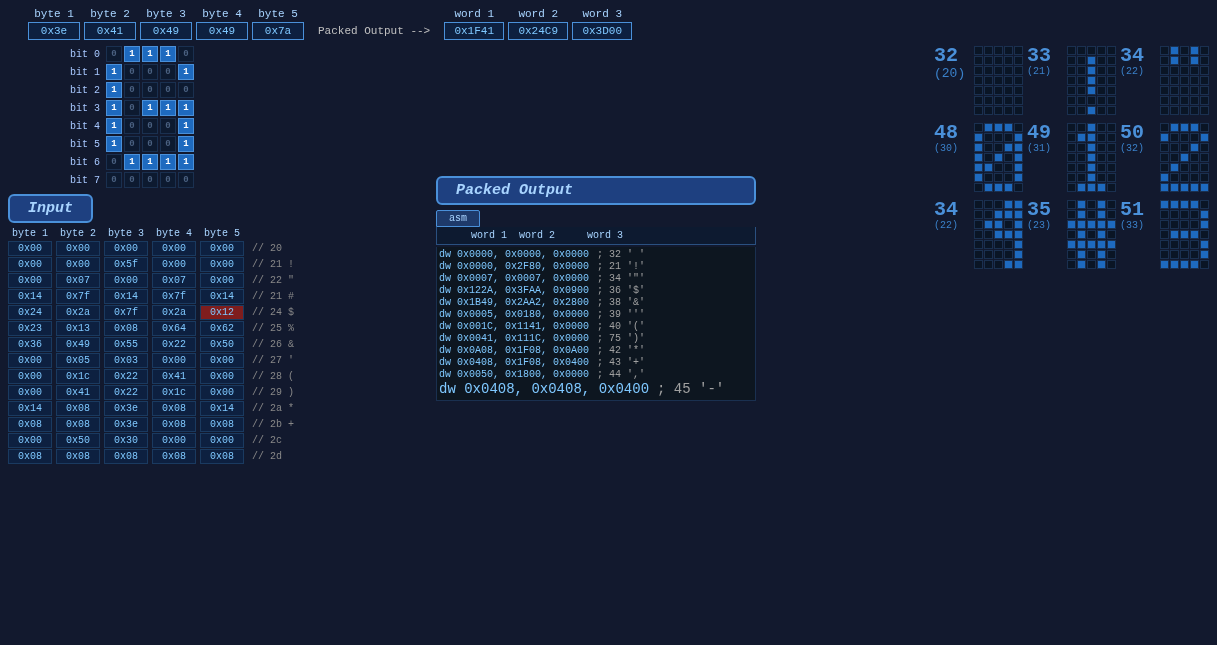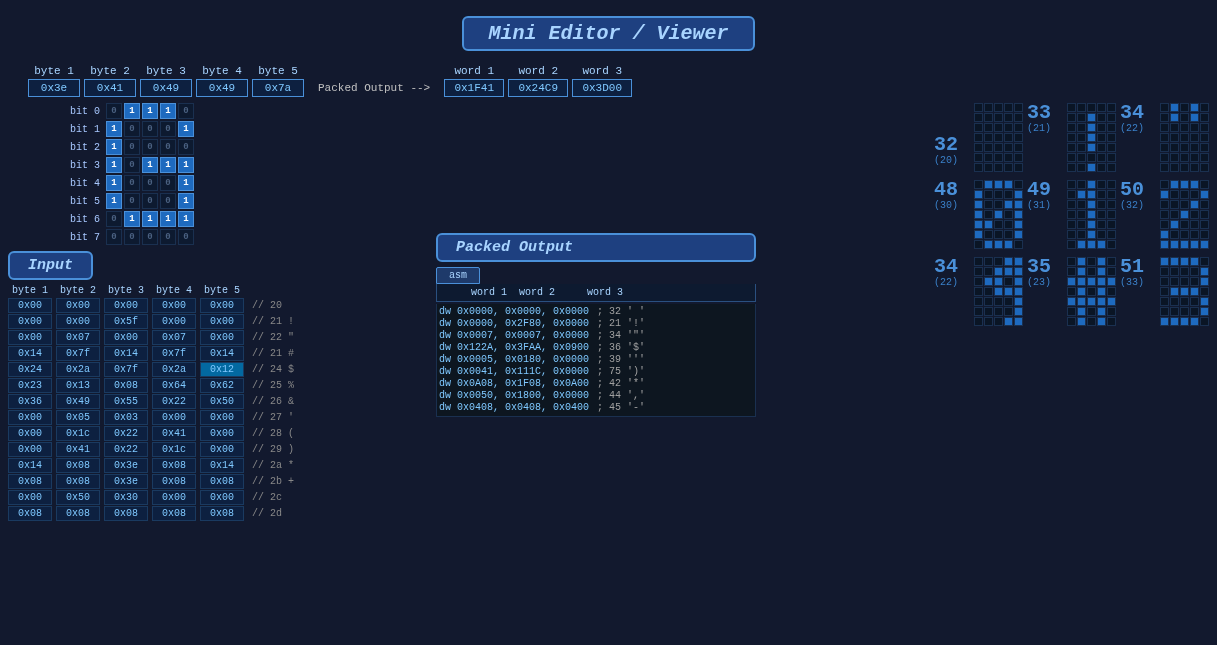--- a/index.html
+++ b/index.html
@@ -167,23 +167,20 @@
       display: flex;
       gap: 4px;
       margin-left: auto;
     }
   </style>
 </head>
 <body>
 
 <div class="app-wrapper">
 
-  <div class="top-bar">
-    <div class="header-title">Mini Editor / Viewer</div>
-  </div>
 
   <div class="input-row-section">
 
     <div style="display:flex;flex-direction:column;align-items:flex-start;">
       <div style="display:flex;gap:4px;margin-bottom:2px;">
         <span class="byte-label">byte 1</span>
         <span class="byte-label">byte 2</span>
         <span class="byte-label">byte 3</span>
         <span class="byte-label">byte 4</span>
         <span class="byte-label">byte 5</span>
@@ -328,21 +325,21 @@
                 <div style="width: 44px; background: rgb(13, 32, 64); border: 1px solid rgb(26, 58, 96); color: rgb(127, 200, 255); text-align: center; padding: 1px 0px; font-size: 10px;">0x14</div>
                 <div style="width: 44px; background: rgb(13, 32, 64); border: 1px solid rgb(26, 58, 96); color: rgb(127, 200, 255); text-align: center; padding: 1px 0px; font-size: 10px;">0x7f</div>
                 <div style="width: 44px; background: rgb(13, 32, 64); border: 1px solid rgb(26, 58, 96); color: rgb(127, 200, 255); text-align: center; padding: 1px 0px; font-size: 10px;">0x14</div>
                 <span style="color: rgb(136, 136, 136); font-size: 10px; padding-left: 4px; align-self: center;">// 21 #</span>
               </div>
               <div style="display: flex; gap: 4px; margin-bottom: 1px;">
                 <div style="width: 44px; background: rgb(13, 32, 64); border: 1px solid rgb(26, 58, 96); color: rgb(127, 200, 255); text-align: center; padding: 1px 0px; font-size: 10px;">0x24</div>
                 <div style="width: 44px; background: rgb(13, 32, 64); border: 1px solid rgb(26, 58, 96); color: rgb(127, 200, 255); text-align: center; padding: 1px 0px; font-size: 10px;">0x2a</div>
                 <div style="width: 44px; background: rgb(13, 32, 64); border: 1px solid rgb(26, 58, 96); color: rgb(127, 200, 255); text-align: center; padding: 1px 0px; font-size: 10px;">0x7f</div>
                 <div style="width: 44px; background: rgb(13, 32, 64); border: 1px solid rgb(26, 58, 96); color: rgb(127, 200, 255); text-align: center; padding: 1px 0px; font-size: 10px;">0x2a</div>
-                <div style="width: 44px; background: #0369a1; border: 1px solid rgb(26, 58, 96); color: rgb(127, 200, 255); text-align: center; padding: 1px 0px; font-size: 10px;">0x12</div>
+                <div style="width: 44px; background: #7f1d1d; border: 1px solid rgb(26, 58, 96); color: rgb(127, 200, 255); text-align: center; padding: 1px 0px; font-size: 10px;">0x12</div>
                 <span style="color: rgb(136, 136, 136); font-size: 10px; padding-left: 4px; align-self: center;">// 24 $</span>
               </div>
               <div style="display: flex; gap: 4px; margin-bottom: 1px;">
                 <div style="width: 44px; background: rgb(13, 32, 64); border: 1px solid rgb(26, 58, 96); color: rgb(127, 200, 255); text-align: center; padding: 1px 0px; font-size: 10px;">0x23</div>
                 <div style="width: 44px; background: rgb(13, 32, 64); border: 1px solid rgb(26, 58, 96); color: rgb(127, 200, 255); text-align: center; padding: 1px 0px; font-size: 10px;">0x13</div>
                 <div style="width: 44px; background: rgb(13, 32, 64); border: 1px solid rgb(26, 58, 96); color: rgb(127, 200, 255); text-align: center; padding: 1px 0px; font-size: 10px;">0x08</div>
                 <div style="width: 44px; background: rgb(13, 32, 64); border: 1px solid rgb(26, 58, 96); color: rgb(127, 200, 255); text-align: center; padding: 1px 0px; font-size: 10px;">0x64</div>
                 <div style="width: 44px; background: rgb(13, 32, 64); border: 1px solid rgb(26, 58, 96); color: rgb(127, 200, 255); text-align: center; padding: 1px 0px; font-size: 10px;">0x62</div>
                 <span style="color: rgb(136, 136, 136); font-size: 10px; padding-left: 4px; align-self: center;">// 25 %</span>
               </div>
@@ -435,49 +432,61 @@
           </div>
           <div style="display: flex; gap: 4px; margin-bottom: 1px; font-size: 10px; white-space: nowrap;">
             <span style="color: rgb(127, 200, 255);">dw 0x0007, 0x0007, 0x0000</span>
             <span style="color: rgb(160, 160, 160); margin-left: 4px;">; 34 '"'</span>
           </div>
           <div style="display: flex; gap: 4px; margin-bottom: 1px; font-size: 10px; white-space: nowrap;">
             <span style="color: rgb(127, 200, 255);">dw 0x122A, 0x3FAA, 0x0900</span>
             <span style="color: rgb(160, 160, 160); margin-left: 4px;">; 36 '$'</span>
           </div>
           <div style="display: flex; gap: 4px; margin-bottom: 1px; font-size: 10px; white-space: nowrap;">
+            <span style="color: rgb(127, 200, 255);">dw 0x1B49, 0x2AA2, 0x2800</span>
+            <span style="color: rgb(160, 160, 160); margin-left: 4px;">; 38 '&amp;'</span>
+          </div>
+          <div style="display: flex; gap: 4px; margin-bottom: 1px; font-size: 10px; white-space: nowrap;">
             <span style="color: rgb(127, 200, 255);">dw 0x0005, 0x0180, 0x0000</span>
             <span style="color: rgb(160, 160, 160); margin-left: 4px;">; 39 '''</span>
           </div>
           <div style="display: flex; gap: 4px; margin-bottom: 1px; font-size: 10px; white-space: nowrap;">
+            <span style="color: rgb(127, 200, 255);">dw 0x001C, 0x1141, 0x0000</span>
+            <span style="color: rgb(160, 160, 160); margin-left: 4px;">; 40 '('</span>
+          </div>
+          <div style="display: flex; gap: 4px; margin-bottom: 1px; font-size: 10px; white-space: nowrap;">
             <span style="color: rgb(127, 200, 255);">dw 0x0041, 0x111C, 0x0000</span>
             <span style="color: rgb(160, 160, 160); margin-left: 4px;">; 75 ')'</span>
           </div>
           <div style="display: flex; gap: 4px; margin-bottom: 1px; font-size: 10px; white-space: nowrap;">
             <span style="color: rgb(127, 200, 255);">dw 0x0A08, 0x1F08, 0x0A00</span>
             <span style="color: rgb(160, 160, 160); margin-left: 4px;">; 42 '*'</span>
           </div>
           <div style="display: flex; gap: 4px; margin-bottom: 1px; font-size: 10px; white-space: nowrap;">
+            <span style="color: rgb(127, 200, 255);">dw 0x0408, 0x1F08, 0x0400</span>
+            <span style="color: rgb(160, 160, 160); margin-left: 4px;">; 43 '+'</span>
+          </div>
+          <div style="display: flex; gap: 4px; margin-bottom: 1px; font-size: 10px; white-space: nowrap;">
             <span style="color: rgb(127, 200, 255);">dw 0x0050, 0x1800, 0x0000</span>
             <span style="color: rgb(160, 160, 160); margin-left: 4px;">; 44 ','</span>
           </div>
-          <div style="display: flex; gap: 4px; margin-bottom: 1px; font-size: 10px; white-space: nowrap;">
+          <div style="display: flex; gap: 4px; margin-bottom: 1px; font-size: 14px; white-space: nowrap;">
             <span style="color: rgb(127, 200, 255);">dw 0x0408, 0x0408, 0x0400</span>
             <span style="color: rgb(160, 160, 160); margin-left: 4px;">; 45 '-'</span>
           </div>
         </div>
     </div>
 
     <div class="right-preview" id="preview-area">
 
     <div style="display: flex; flex-direction: column; gap: 8px;">
           <div style="display: flex; gap: 4px; align-items: flex-start;">
-            <div style="min-width: 36px; margin-top: 32px;">
+            <div style="min-width: 36px;">
               <div style="font-size:20px;color:#4a90d9;font-weight:bold;line-height:1;">32</div>
-              <div style="font-size:10px;color:#3a80c9;">(20)</div>
+              <div style="font-size:13px;color:#3a80c9;">(20)</div>
             </div>
             <div style="display: grid; grid-template-columns: repeat(5, 9px); gap: 1px;">
               <div style="width: 9px; height: 9px; border: 0.5px solid rgb(26, 48, 80); background: rgb(10, 21, 37);"></div>
               <div style="width: 9px; height: 9px; border: 0.5px solid rgb(26, 48, 80); background: rgb(10, 21, 37);"></div>
               <div style="width: 9px; height: 9px; border: 0.5px solid rgb(26, 48, 80); background: rgb(10, 21, 37);"></div>
               <div style="width: 9px; height: 9px; border: 0.5px solid rgb(26, 48, 80); background: rgb(10, 21, 37);"></div>
               <div style="width: 9px; height: 9px; border: 0.5px solid rgb(26, 48, 80); background: rgb(10, 21, 37);"></div>
               <div style="width: 9px; height: 9px; border: 0.5px solid rgb(26, 48, 80); background: rgb(10, 21, 37);"></div>
               <div style="width: 9px; height: 9px; border: 0.5px solid rgb(26, 48, 80); background: rgb(10, 21, 37);"></div>
               <div style="width: 9px; height: 9px; border: 0.5px solid rgb(26, 48, 80); background: rgb(10, 21, 37);"></div>

